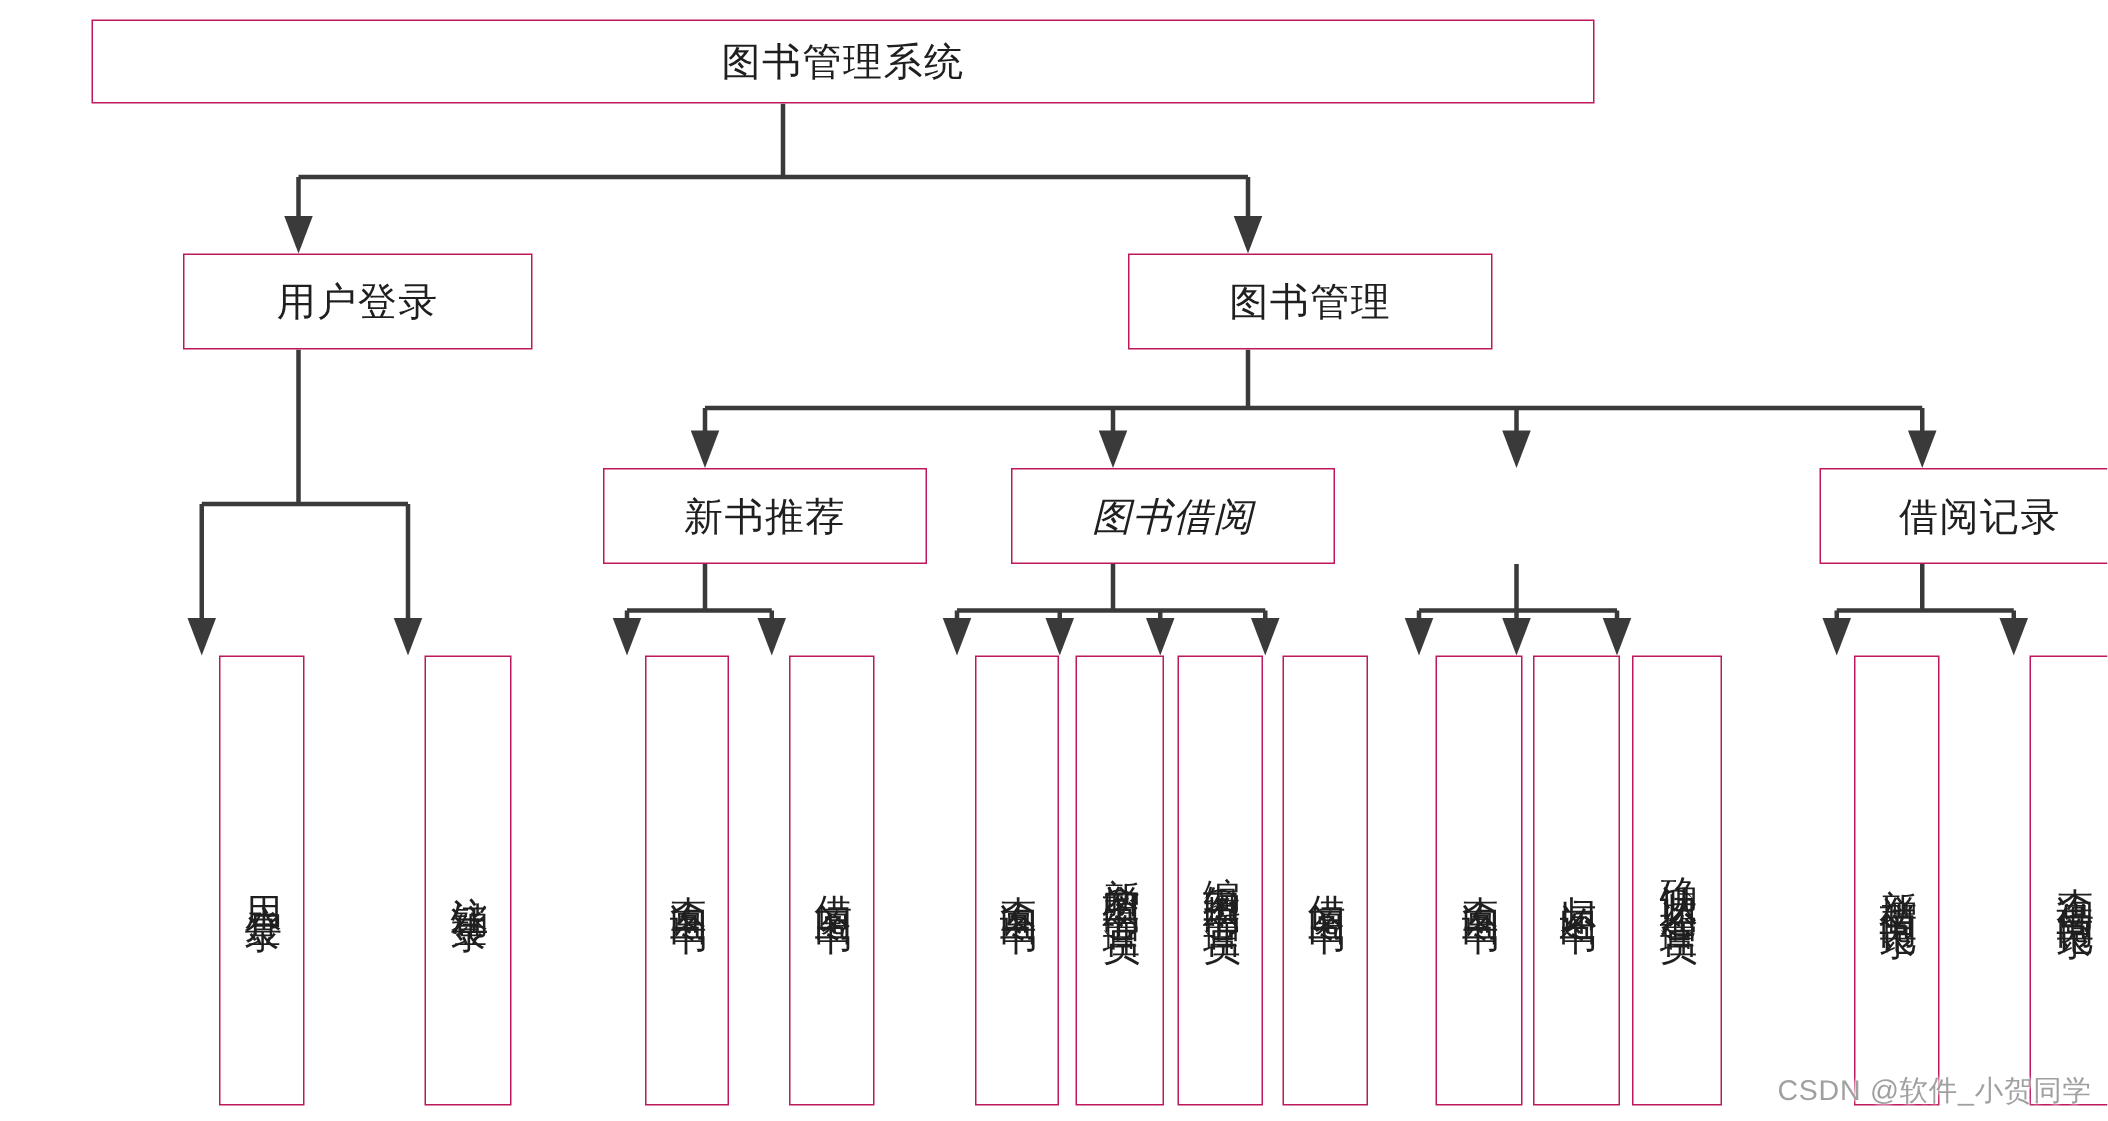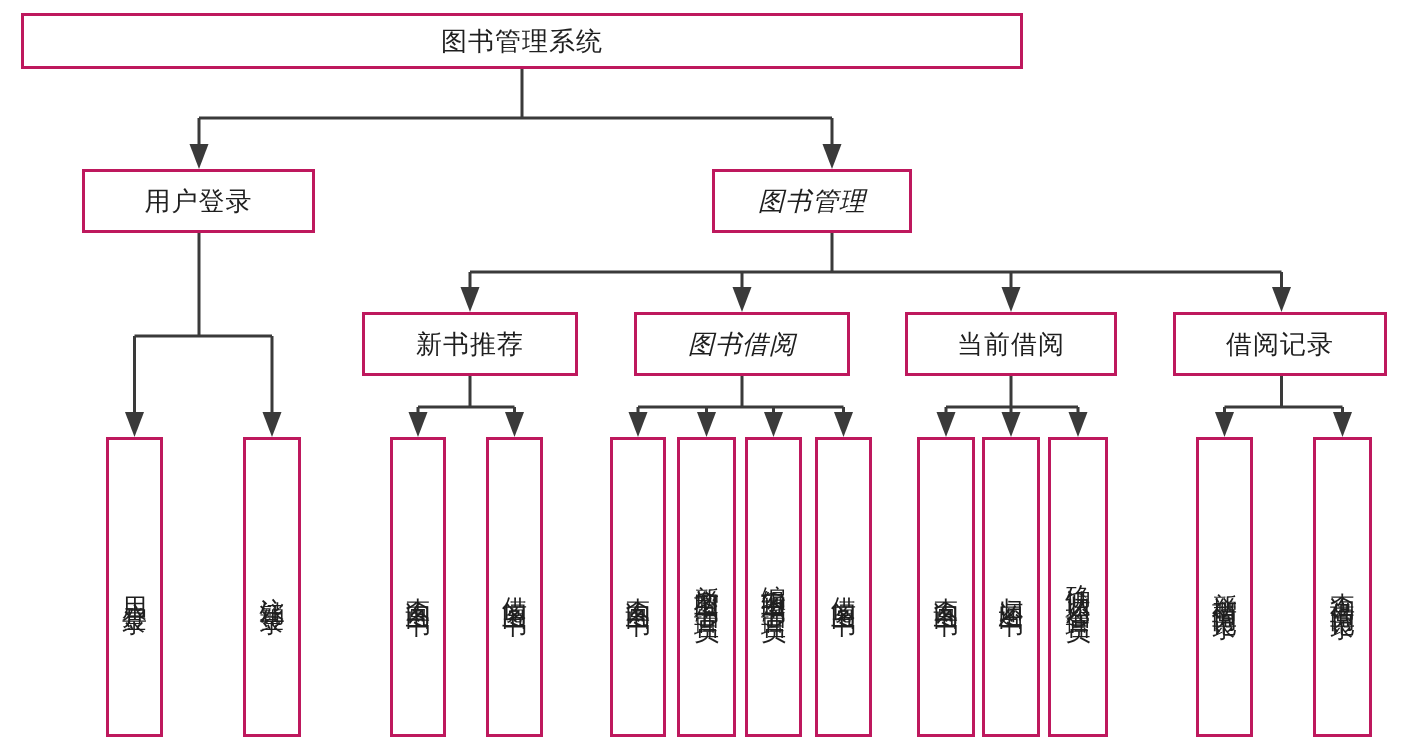--- a/index.html
+++ b/index.html
@@ -15,25 +15,26 @@
   }
   #connectors {
     position: absolute; left: 0; top: 0;
     width: 1405px; height: 747px;
     z-index: 1;
   }
   .node {
     position: absolute;
     box-sizing: border-box;
     background: #ffffff;
-    border: 3px solid #be185d;
+    border: 1px solid #be185d;
     display: flex;
     align-items: center;
     justify-content: center;
     z-index: 2;
+    margin-left: 40px;
   }
   .node .hlabel {
     font-size: 26px;
     letter-spacing: 1px;
     color: #1f1f1f;
     white-space: nowrap;
     line-height: 1;
   }
   .node .vlabel {
     writing-mode: vertical-rl;
@@ -100,32 +101,29 @@
     </g>
   </svg>
 
   <div class="node" style="left:21px; top:13px; width:1002px; height:56px;">
     <span class="hlabel">图书管理系统</span>
   </div>
 
   <div class="node" style="left:82px; top:169px; width:233px; height:64px;">
     <span class="hlabel">用户登录</span>
   </div>
-  <div class="node" style="left:712px; top:169px; width:200px; height:64px;font-style:italic;">
+  <div class="node" style="left:712px; top:169px; width:243px; height:64px;">
     <span class="hlabel">图书管理</span>
   </div>
 
   <div class="node" style="left:362px; top:312px; width:216px; height:64px;">
     <span class="hlabel">新书推荐</span>
   </div>
   <div class="node" style="left:634px; top:312px; width:216px; height:64px;font-style:italic;">
     <span class="hlabel">图书借阅</span>
-  </div>
-  <div class="node" style="left:905px; top:312px; width:212px; height:64px;">
-    <span class="hlabel">当前借阅</span>
   </div>
   <div class="node" style="left:1173px; top:312px; width:214px; height:64px;">
     <span class="hlabel">借阅记录</span>
   </div>
 
   <div class="node" style="left:106px; top:437px; width:57px; height:300px;">
     <span class="vlabel">用户登录</span>
   </div>
   <div class="node" style="left:243px; top:437px; width:58px; height:300px;">
     <span class="vlabel">注销登录</span>
@@ -161,14 +159,15 @@
     <span class="vlabel">确认归还（管理员）</span>
   </div>
 
   <div class="node" style="left:1196px; top:437px; width:57px; height:300px;">
     <span class="vlabel">新增借阅记录</span>
   </div>
   <div class="node" style="left:1313px; top:437px; width:59px; height:300px;">
     <span class="vlabel">查询借阅记录</span>
   </div>
 
+  <div id="watermark">CSDN @软件_小贺同学</div>
 
 </div>
 
 </body></html>

